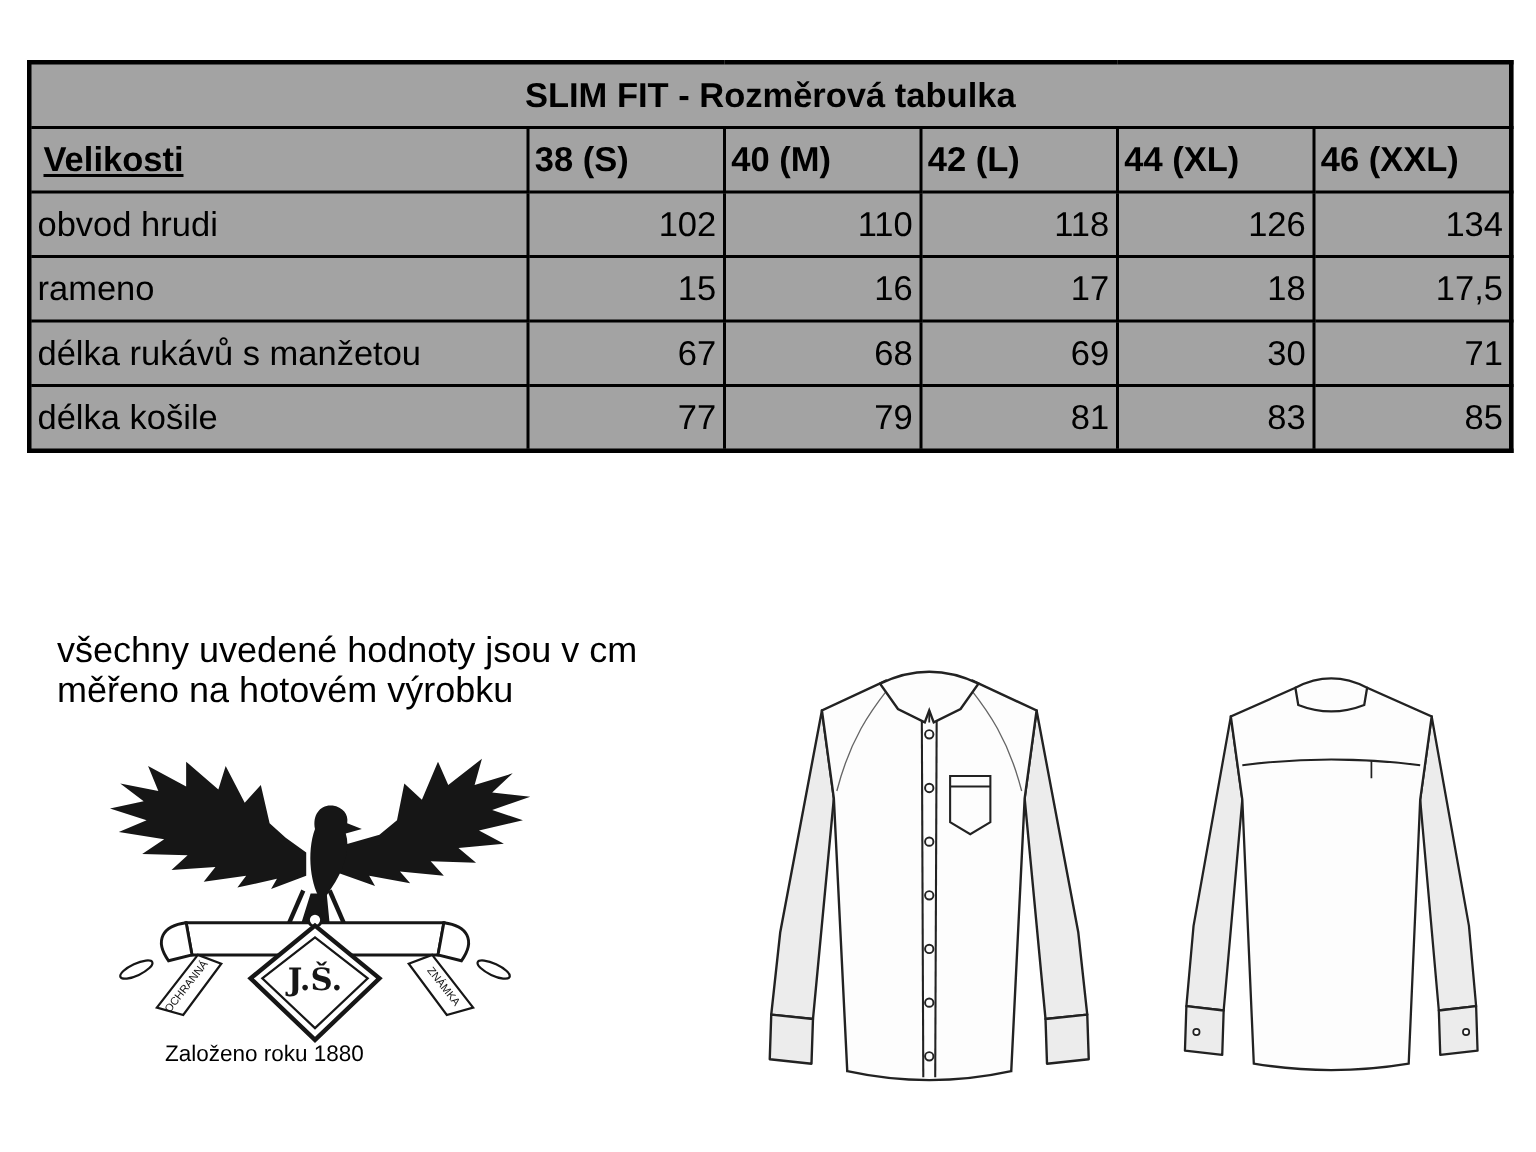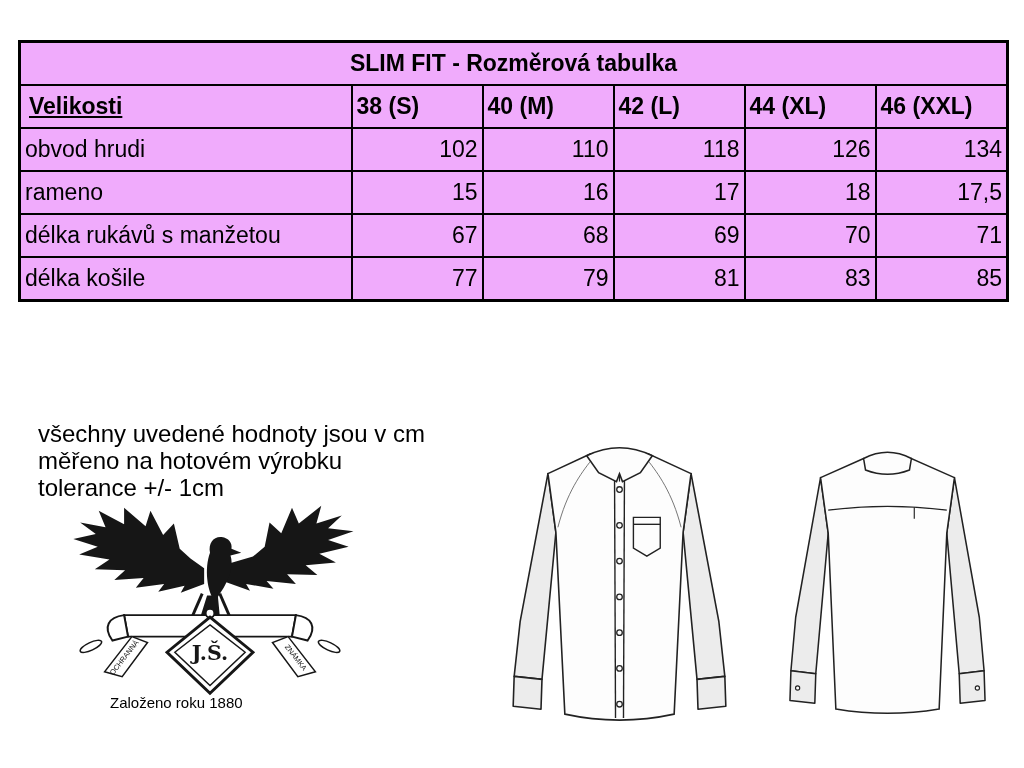--- a/index.html
+++ b/index.html
@@ -4,21 +4,21 @@
 <style>
   html,body{margin:0;padding:0;}
   body{
     width:1024px;height:768px;position:relative;overflow:hidden;
     background:#ffffff;font-family:"Liberation Sans", sans-serif;color:#000;
   }
   
   table.size-table{
     position:absolute;left:18px;top:40px;width:988px;
     border-collapse:collapse;border:3px solid #000;table-layout:fixed;
-    background:#f0abfc;
+    background:#a3a3a3;
   }
   table.size-table td{
     border:2px solid #000;height:41px;font-size:23px;
     padding:0 4px;overflow:hidden;white-space:nowrap;
   }
   td.tbl-title{
     font-size:24px;font-weight:bold;text-align:center;height:44px;
     border-bottom:3px solid #000;
   }
   td.col-head{font-weight:bold;}
@@ -76,38 +76,37 @@
     <td class="val">16</td>
     <td class="val">17</td>
     <td class="val">18</td>
     <td class="val">17,5</td>
   </tr>
   <tr>
     <td class="row-label">délka rukávů s manžetou</td>
     <td class="val">67</td>
     <td class="val">68</td>
     <td class="val">69</td>
-    <td class="val">70</td>
+    <td class="val">30</td>
     <td class="val">71</td>
   </tr>
   <tr>
     <td class="row-label">délka košile</td>
     <td class="val">77</td>
     <td class="val">79</td>
     <td class="val">81</td>
     <td class="val">83</td>
     <td class="val">85</td>
   </tr>
 </tbody>
   </table>
 
 <div class="notes">
   <div>všechny uvedené hodnoty jsou v cm</div>
   <div>měřeno na hotovém výrobku</div>
-  <div>tolerance +/- 1cm</div>
 </div>
 
 <svg class="emblem" width="360" height="205" viewBox="0 0 360 210">
 
   <g stroke="#161616" stroke-width="3">
     <line x1="172" y1="98" x2="162" y2="121"></line>
     <line x1="190" y1="98" x2="200" y2="121"></line>
   </g>
 
   <path fill="#161616" d="M177,100 L167,132 L174,128 L178,137 L184,128 L191,131 L188,100 Z"></path>

